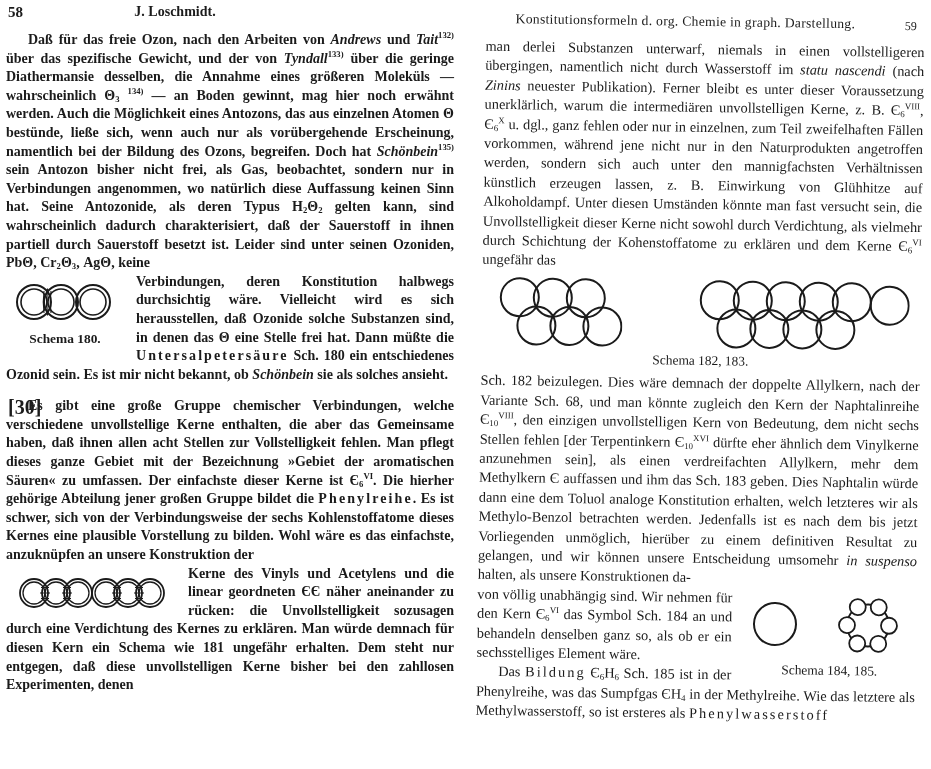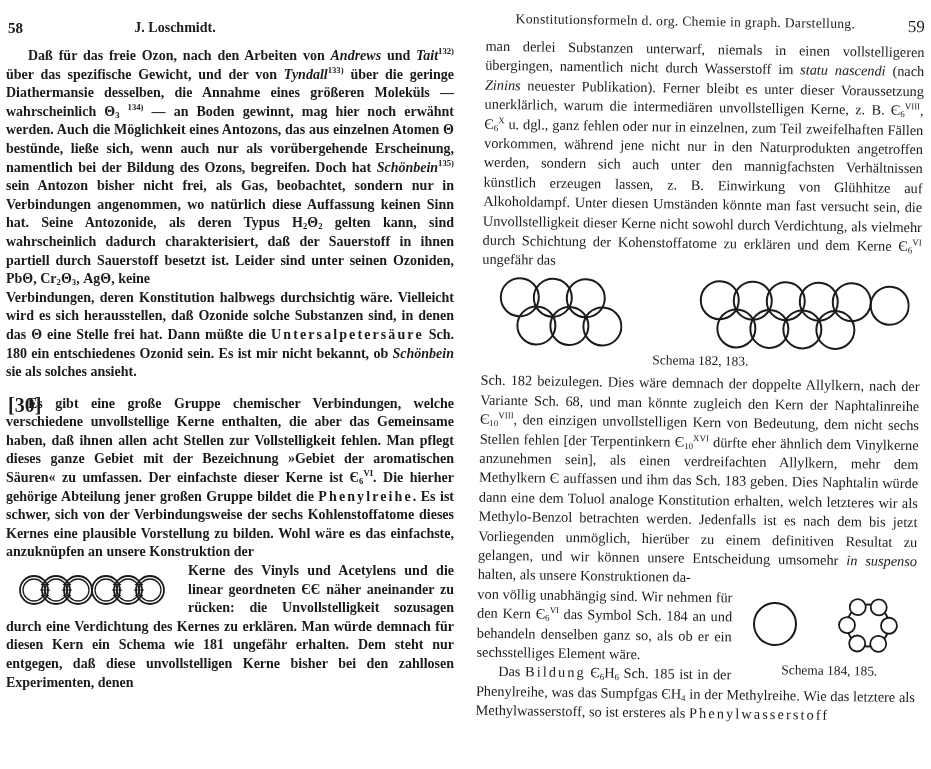--- a/index.html
+++ b/index.html
@@ -6,30 +6,30 @@
   body{
     width:931px;height:769px;overflow:hidden;
     background:#ffffff;color:#1b1b1b;
     font-family:"Liberation Serif","DejaVu Serif",serif;
     text-rendering:optimizeLegibility;
   }
   .spread{display:flex;width:931px;height:769px;}
   .page{box-sizing:border-box;}
   .page-left{
     width:468px;padding:3px 14px 0 6px;
-    font-size:14px;font-weight:700;line-height:18.6px;margin-top:16px;
+    font-size:14px;font-weight:700;line-height:18.6px;
   }
   .page-right{
     width:463px;padding:9px 6px 0 18px;
     font-size:14.3px;font-weight:400;line-height:19.4px;
   }
   .rot{transform:rotate(0.85deg);transform-origin:20px 6px;}
   .pagehead{position:relative;height:22px;margin-bottom:6px;}
   .pagehead .num-l{position:absolute;left:2px;top:0;font-size:15px;font-weight:700;}
-  .pagehead .num-r{position:absolute;right:0;top:2px;font-size:17px;font-weight:400;}
+  .pagehead .num-r{position:absolute;right:8px;top:2px;font-size:12px;font-weight:400;}
   .pagehead .run-l{position:absolute;left:0;right:110px;text-align:center;font-size:14px;font-weight:700;}
   .pagehead .run-r{position:absolute;left:0;right:40px;text-align:center;font-size:13.6px;font-weight:400;letter-spacing:.3px;}
   p.para{margin:0;text-align:justify;hyphens:auto;-webkit-hyphens:auto;}
   .indent{text-indent:22px;}
   .it{font-style:italic;}
   .sp{letter-spacing:2.1px;}
   sup{font-size:.62em;line-height:0;vertical-align:super;}
   sub{font-size:.62em;line-height:0;vertical-align:-0.25em;}
   .wrapblock{overflow:visible;}
   .wrapblock::after{content:"";display:block;clear:none;}
@@ -55,20 +55,33 @@
 
   <div class="page page-left">
     <div class="pagehead">
       <span class="num-l">58</span>
       <span class="run-l">J. Loschmidt.</span>
     </div>
 
     <p class="para indent"><span>Daß für das freie Ozon, nach den Arbeiten von </span><span class="it">Andrews</span><span> und </span><span class="it">Tait</span><sup>132)</sup><span> über das spezifische Gewicht, und der von </span><span class="it">Tyndall</span><sup>133)</sup><span> über die geringe Diathermansie desselben, die Annahme eines größeren Moleküls — wahrscheinlich Θ</span><sub>3</sub><span> </span><sup>134)</sup><span> — an Boden gewinnt, mag hier noch erwähnt werden.  Auch die Möglichkeit eines Antozons, das aus einzelnen Atomen Θ bestünde, ließe sich, wenn auch nur als vorübergehende Erscheinung, namentlich bei der Bildung des Ozons, begreifen.  Doch hat </span><span class="it">Schönbein</span><sup>135)</sup><span> sein Antozon bisher nicht frei, als Gas, beobachtet, sondern nur in Verbindungen angenommen, wo natürlich diese Auffassung keinen Sinn hat.  Seine Antozonide, als deren Typus H</span><sub>2</sub><span>Θ</span><sub>2</sub><span> gelten kann, sind wahrscheinlich dadurch charakterisiert, daß der Sauerstoff in ihnen partiell durch Sauerstoff besetzt ist.  Leider sind unter seinen Ozoniden, PbΘ, Cr</span><sub>2</sub><span>Θ</span><sub>3</sub><span>, AgΘ, keine</span></p>
 
     <div class="wrapblock">
+      <figure class="fig180">
+        <svg width="104" height="48" viewBox="0 0 104 48">
+
+          <circle class="sk" cx="21" cy="23" r="17" stroke-width="2"></circle>
+          <circle class="sk" cx="21" cy="23" r="13" stroke-width="1.6"></circle>
+          <circle class="sk" cx="48" cy="23" r="17" stroke-width="2"></circle>
+          <circle class="sk" cx="48" cy="23" r="13" stroke-width="1.6"></circle>
+          <circle class="sk" cx="80" cy="23" r="17" stroke-width="2"></circle>
+          <circle class="sk" cx="80" cy="23" r="13" stroke-width="1.6"></circle>
+          <path class="sk" stroke-width="1.1" d="M31 12 Q29.5 23 31 34 M34.5 9.5 Q33 23 34.5 36.5 M38 12 Q36.5 23 38 34"></path>
+        </svg>
+        <figcaption>Schema 180.</figcaption>
+      </figure>
       <p class="para"><span>Verbindungen, deren Konstitution halbwegs durchsichtig wäre.  Vielleicht wird es sich herausstellen, daß Ozonide solche Substanzen sind, in denen das Θ eine Stelle frei hat.  Dann müßte die </span><span class="sp">Untersalpetersäure</span><span> Sch. 180 ein entschiedenes Ozonid sein.  Es ist mir nicht bekannt, ob </span><span class="it">Schönbein</span><span> sie als solches ansieht.</span></p>
     </div>
 
     <div class="section-head">
       <span class="section-label">[30]</span>
     </div>
 
     <p class="para indent"><span>Es gibt eine große Gruppe chemischer Verbindungen, welche verschiedene unvollstellige Kerne enthalten, die aber das Gemeinsame haben, daß ihnen allen acht Stellen zur Vollstelligkeit fehlen.  Man pflegt dieses ganze Gebiet mit der Bezeichnung »Gebiet der aromatischen Säuren« zu umfassen.  Der einfachste dieser Kerne ist Є</span><sub>6</sub><sup>VI</sup><span>.  Die hierher gehörige Abteilung jener großen Gruppe bildet die </span><span class="sp">Phenylreihe</span><span>.  Es ist schwer, sich von der Verbindungsweise der sechs Kohlenstoffatome dieses Kernes eine plausible Vorstellung zu bilden.  Wohl wäre es das einfachste, anzuknüpfen an unsere Konstruktion der</span></p>
 
     <div class="wrapblock">

